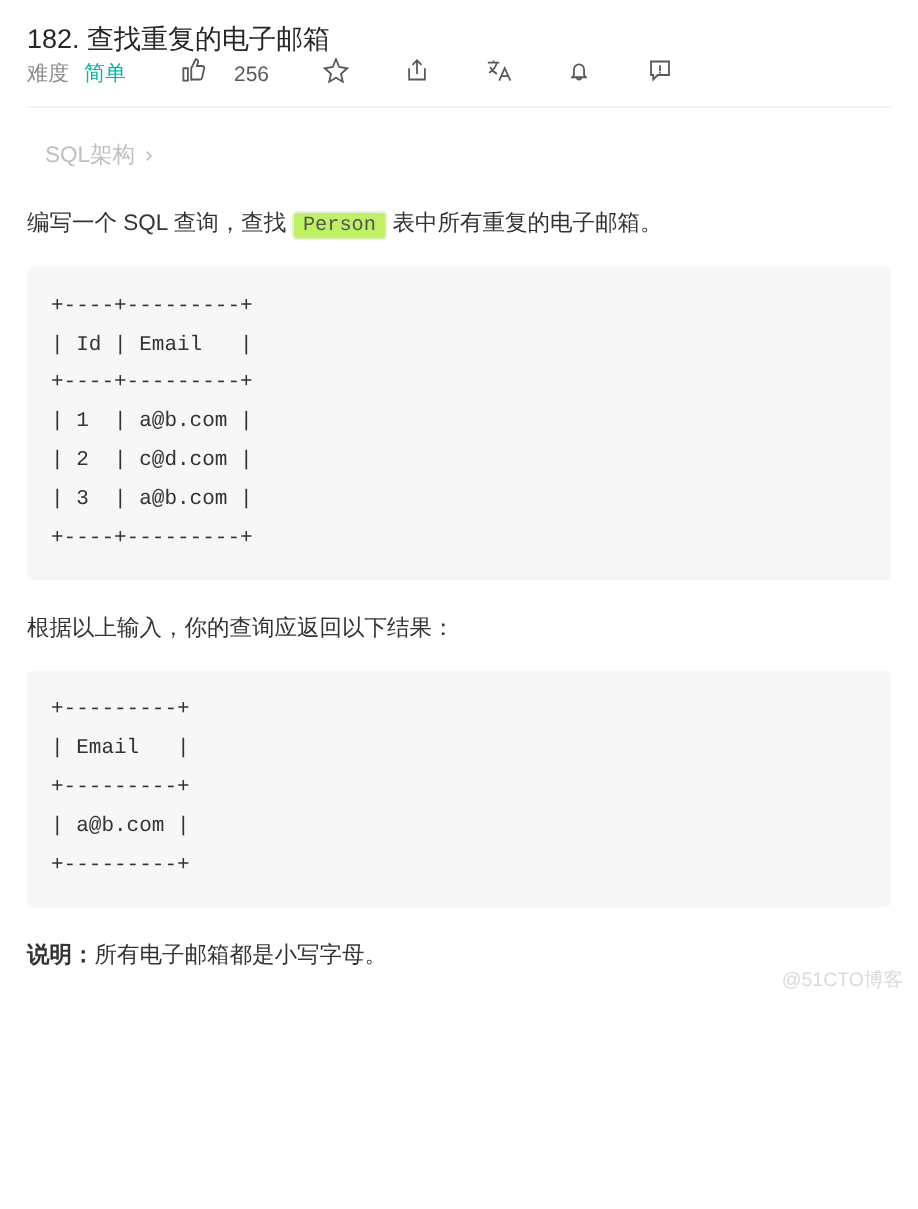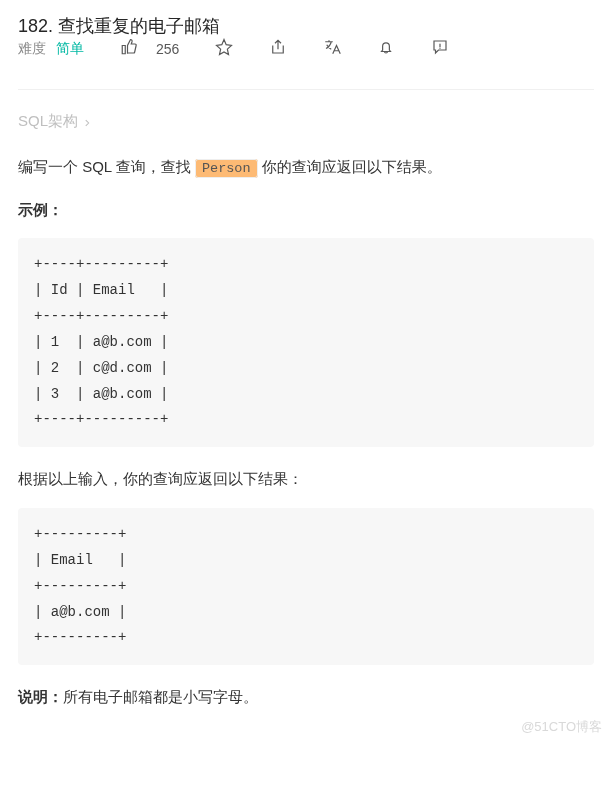--- a/index.html
+++ b/index.html
@@ -15,42 +15,43 @@
       font-size: 18px;
       font-weight: 500;
       color: #262626;
     }
     .meta-row {
       display: flex;
       align-items: center;
       gap: 36px;
       font-size: 14px;
       color: #595959;
-      padding-bottom: 30px;
+      padding-bottom: 12px;
       border-bottom: 1px solid #f0f0f0;
     }
     .difficulty-label { color: #8c8c8c; margin-right: 10px; }
     .difficulty-value { color: #00b8a3; }
     .meta-item { display: inline-flex; align-items: center; gap: 18px; color: #595959; cursor: pointer; }
     .icon-svg { width: 18px; height: 18px; stroke: #595959; stroke-width: 1.6; fill: none; }
     .icon-only { display: inline-flex; align-items: center; cursor: pointer; }
     .schema-link {
       margin-top: 22px;
       color: #bfbfbf;
       font-size: 15px;
       display: inline-flex;
       align-items: flex-end;
       gap: 4px;
       cursor: pointer;
+      margin-left: 12px;
     }
     .content { margin-top: 22px; font-size: 15px; line-height: 1.9; color: #333; }
     .content p { margin-bottom: 14px; }
     .content strong { font-weight: 600; }
     code.inline {
-      background: #fdba74;
+      background: #bef264;
       border: 1px solid #eee;
       border-radius: 3px;
       padding: 1px 6px;
       font-family: "SFMono-Regular", Consolas, "Liberation Mono", Menlo, monospace;
       font-size: 13.5px;
       color: #555;
     }
     pre.code-block {
       background: #f7f7f7;
       border-radius: 4px;
@@ -58,21 +59,21 @@
       font-family: "SFMono-Regular", Consolas, "Liberation Mono", Menlo, monospace;
       font-size: 14px;
       line-height: 1.85;
       color: #333;
       white-space: pre;
       margin-bottom: 18px;
       overflow-x: auto;
     }
     .watermark {
       position: absolute;
-      bottom: 4px;
+      bottom: 17px;
       right: 10px;
       color: #d9d9d9;
       font-size: 13px;
       pointer-events: none;
     }
   </style>
 </head>
 <body>
 
 
@@ -132,23 +133,22 @@
   <span>SQL架构</span>
   <span>
     <svg width="10" height="10" viewBox="0 0 24 24" style="stroke:#bfbfbf;stroke-width:2.5;fill:none">
         <path d="M9 5l7 7-7 7"></path>
       </svg>
   </span>
 </div>
 
 <div class="content">
   <p>
-    <span>编写一个 SQL 查询，查找 </span><code class="inline">Person</code><span> 你的查询应返回以下结果。</span>
+    <span>编写一个 SQL 查询，查找 </span><code class="inline">Person</code><span> 表中所有重复的电子邮箱。</span>
   </p>
-  <p><strong>示例：</strong></p>
   <pre class="code-block">+----+---------+
 | Id | Email   |
 +----+---------+
 | 1  | a@b.com |
 | 2  | c@d.com |
 | 3  | a@b.com |
 +----+---------+</pre>
   <p>根据以上输入，你的查询应返回以下结果：</p>
   <pre class="code-block">+---------+
 | Email   |

